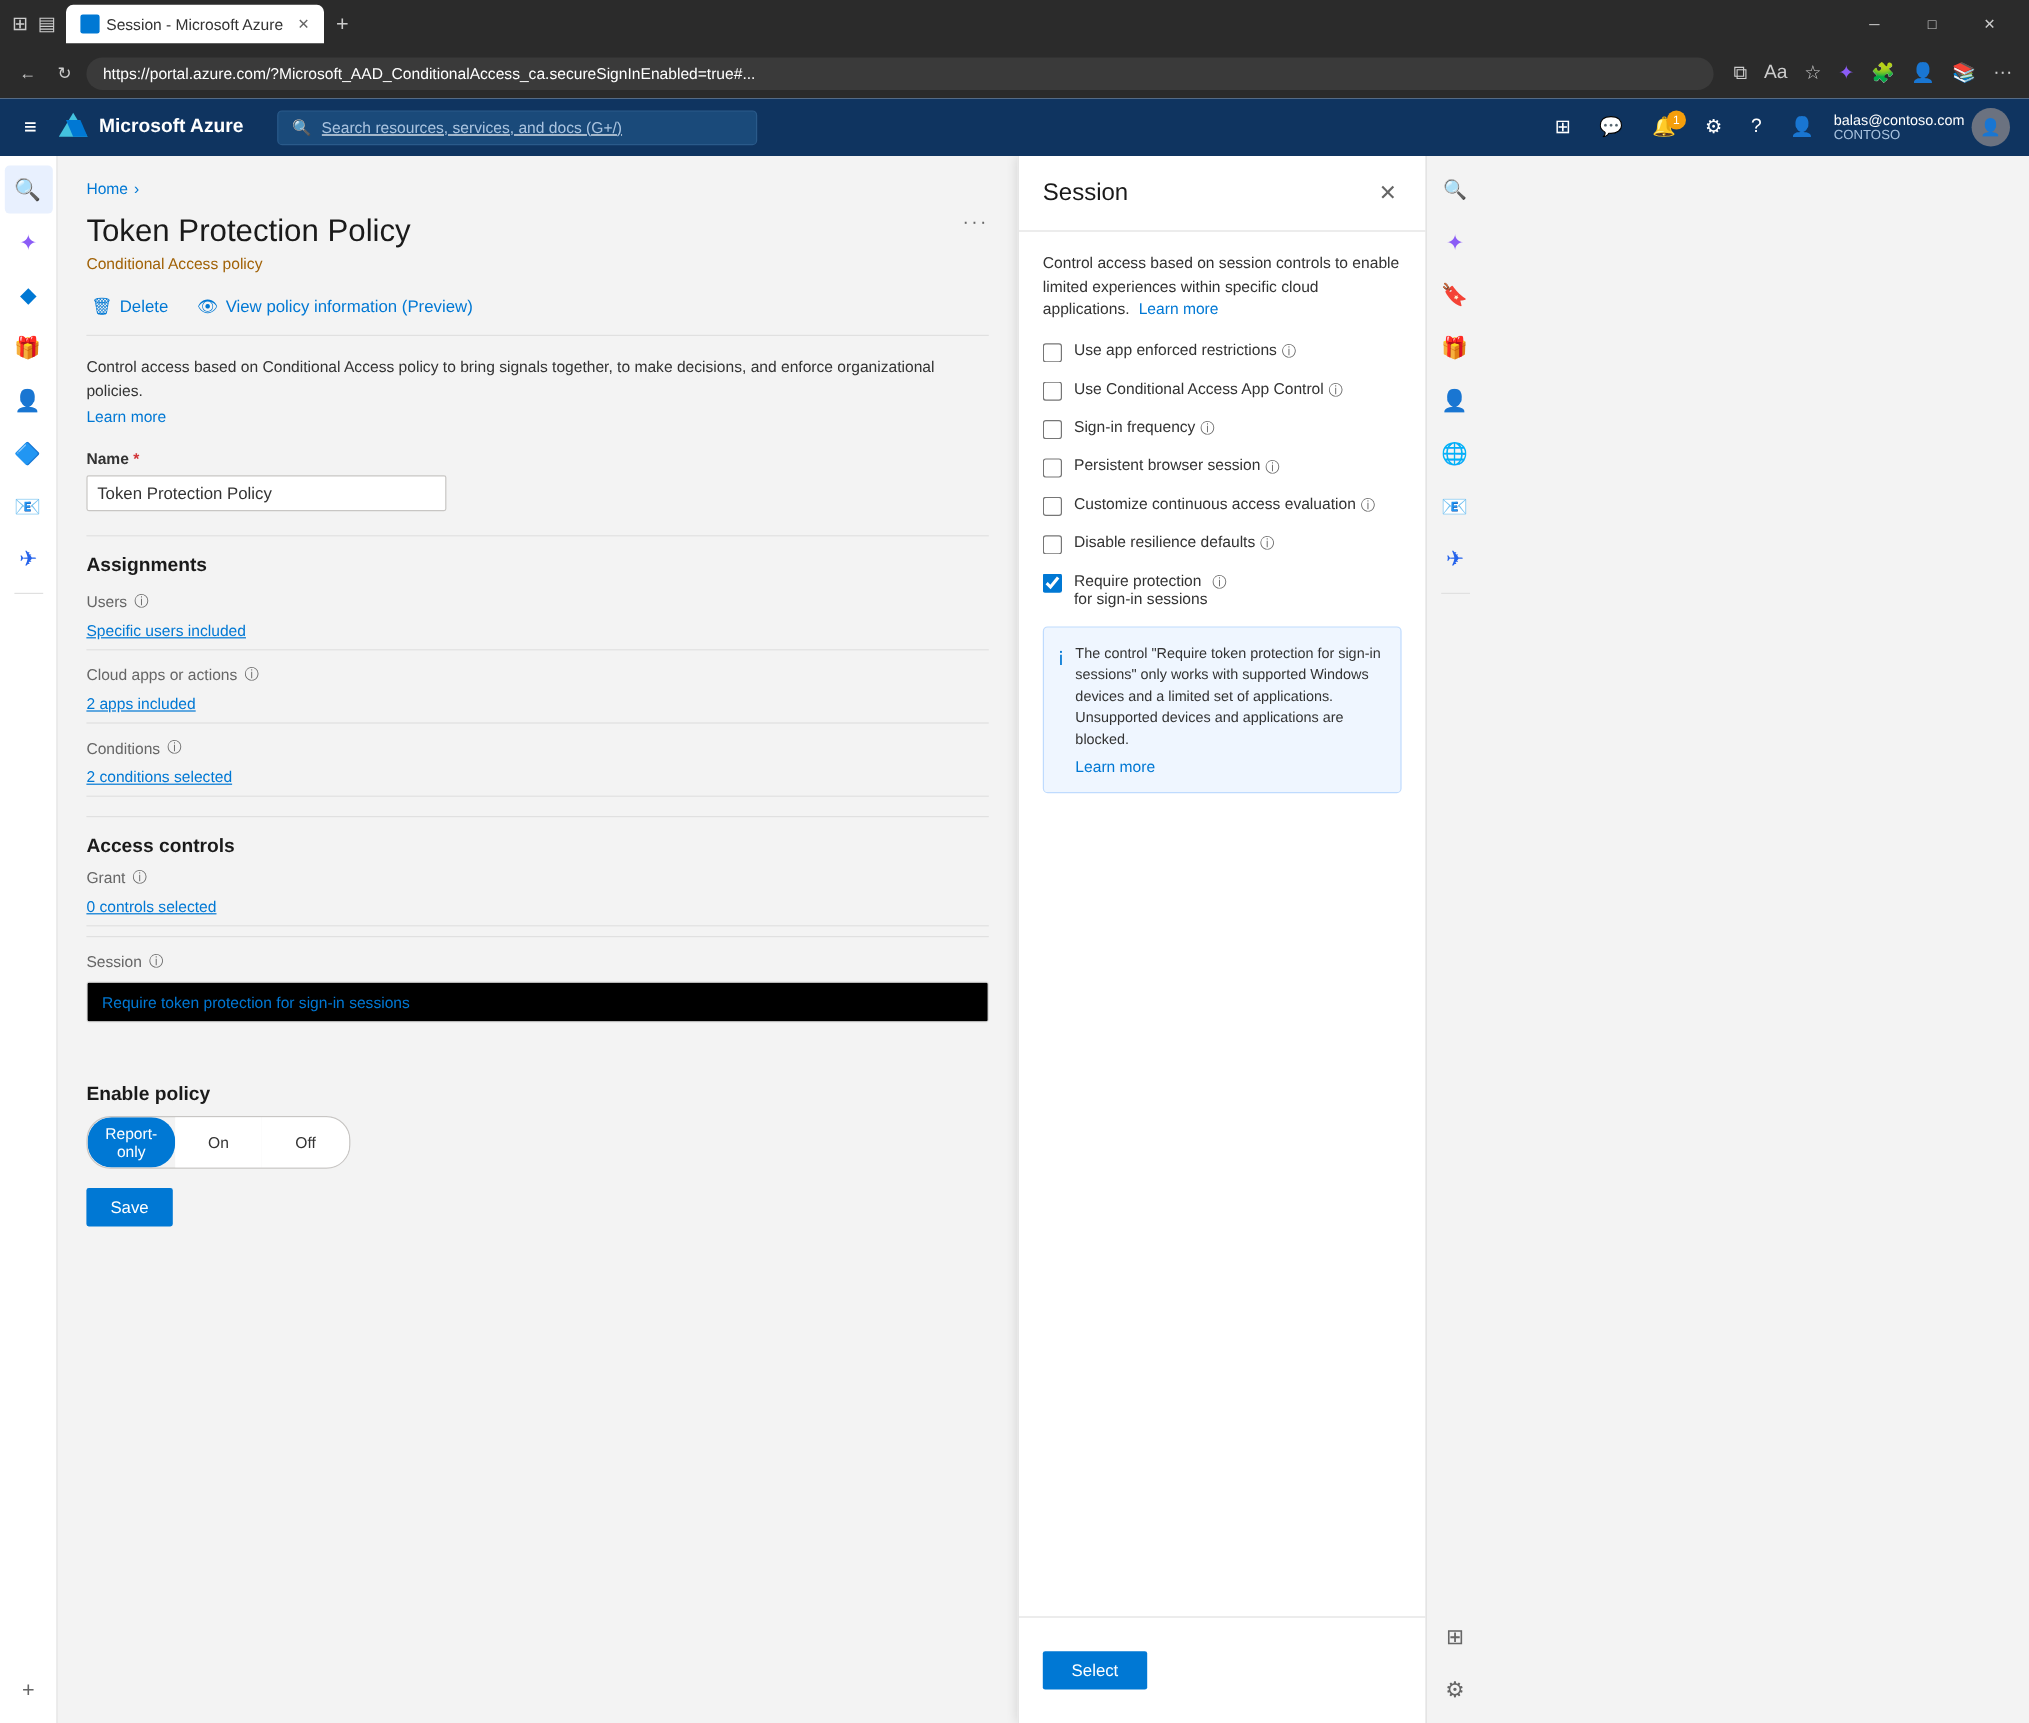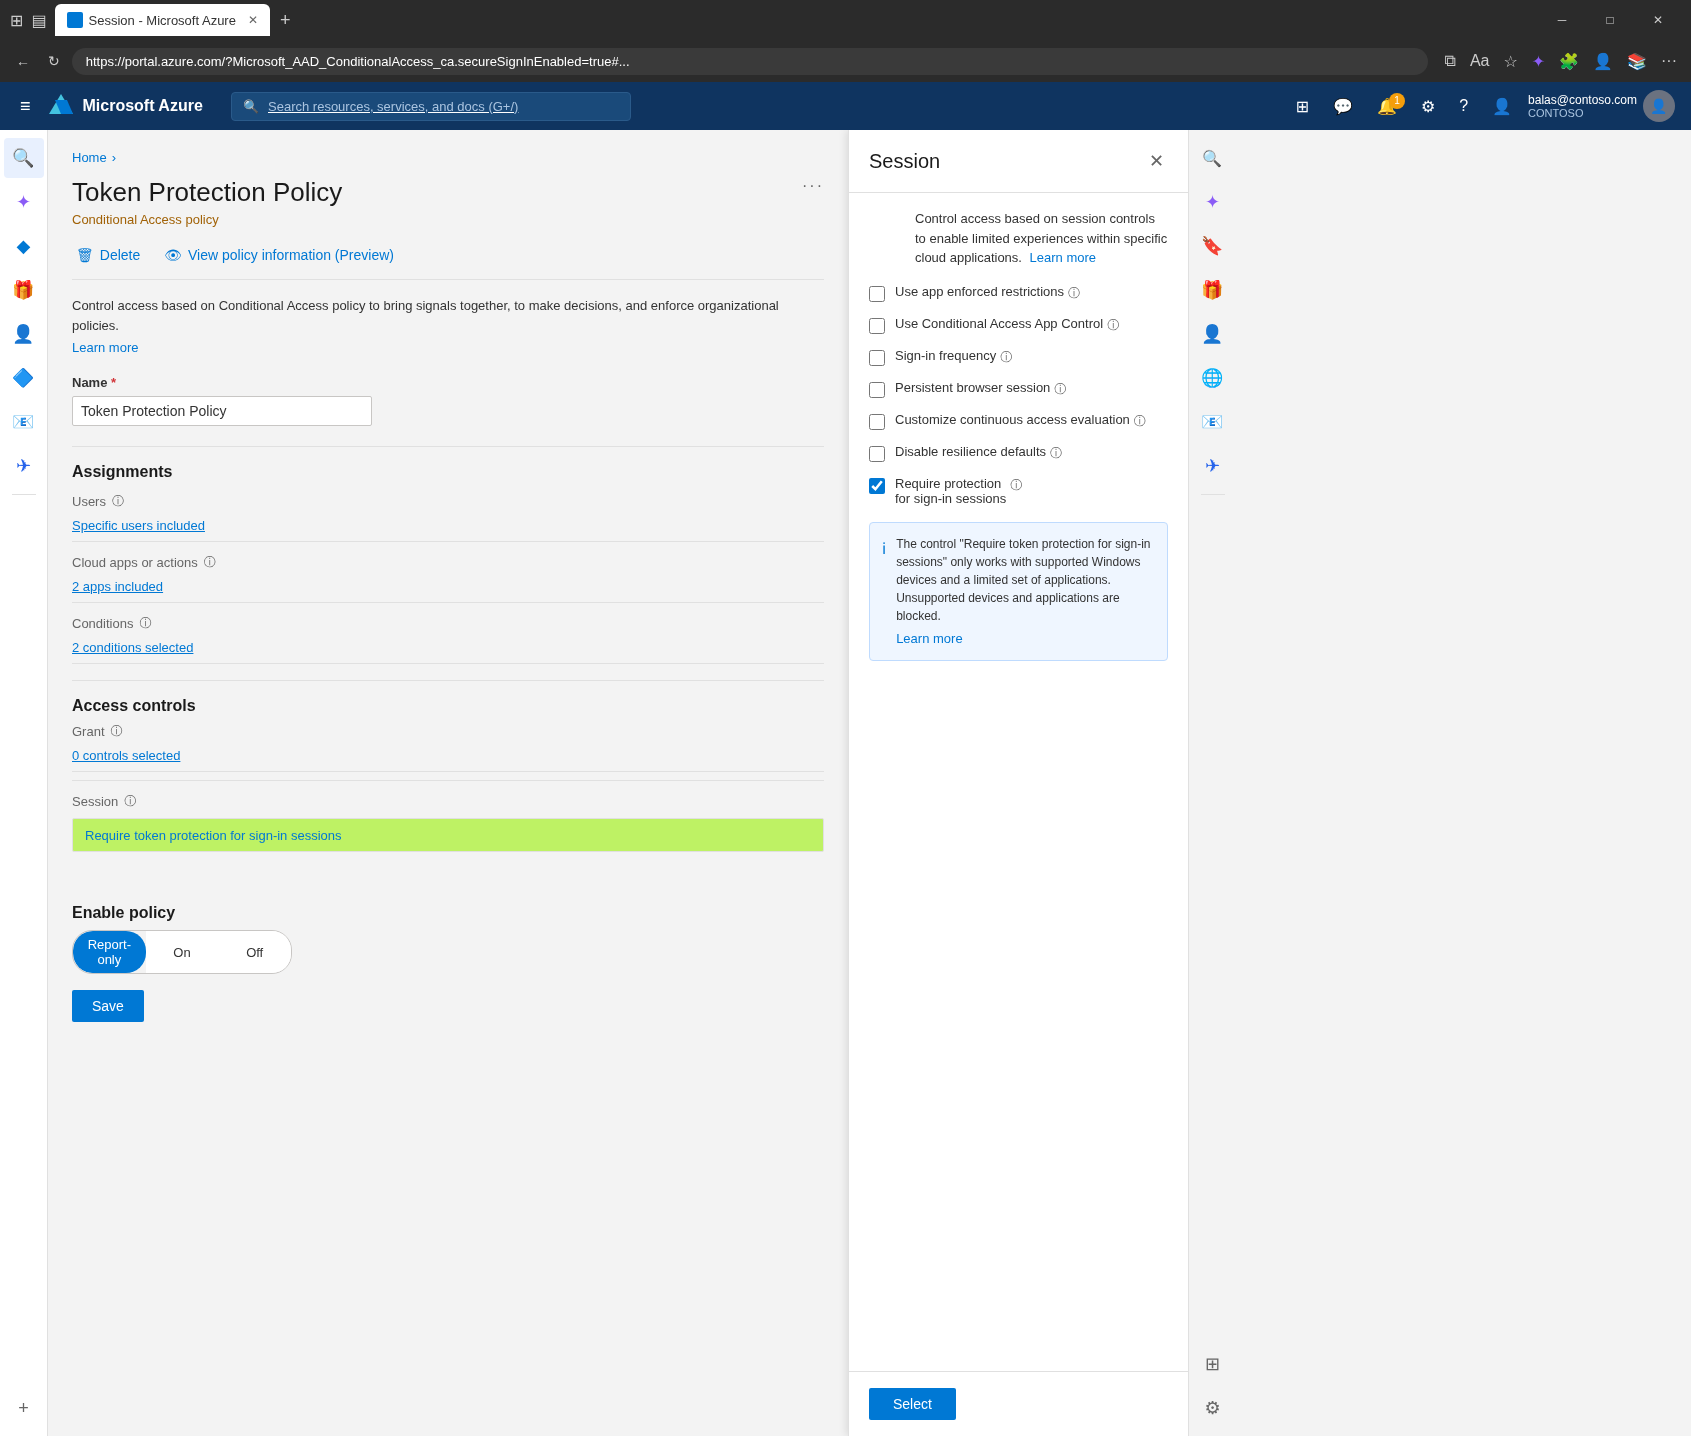--- a/index.html
+++ b/index.html
@@ -66,46 +66,46 @@
     .text-input { width: 100%; max-width: 300px; border: 1px solid #c8c6c4; border-radius: 2px; padding: 6px 8px; font-size: 14px; color: #333; outline: none; }
 
     .section-header { font-size: 16px; font-weight: 600; color: #1a1a1a; padding-top: 16px; border-top: 1px solid #e0e0e0; margin-top: 16px; }
     .section-item { margin-top: 12px; }
     .section-item-label { display: flex; align-items: center; gap: 6px; font-size: 13px; color: #666; margin-bottom: 4px; }
     .section-item-value { color: #0078d4; font-size: 13px; cursor: pointer; padding: 4px 0; border-bottom: 1px solid #e0e0e0; display: block; padding-bottom: 8px; }
     .info-icon { color: #666; font-size: 12px; cursor: pointer; }
 
     .access-controls-section { margin-top: 16px; }
     .grant-item { padding: 8px 0; border-bottom: 1px solid #e0e0e0; }
-    .session-item { background: #bef264; border: 1px solid #e0e0e0; padding: 8px 12px; border-radius: 2px; margin-top: 8px; }
+    .session-item { background: #000000; border: 1px solid #e0e0e0; padding: 8px 12px; border-radius: 2px; margin-top: 8px; }
 
     .enable-policy { margin-top: 20px; padding-top: 16px; }
     .toggle-group { display: flex; margin-top: 8px; border: 1px solid #c8c6c4; border-radius: 20px; overflow: hidden; max-width: 220px; }
     .toggle-option { flex: 1; padding: 6px 12px; font-size: 13px; cursor: pointer; background: #fff; border: none; color: #333; }
     .toggle-option.active { background: #0078d4; color: white; border-radius: 20px; }
     .save-btn { margin-top: 16px; background: #0078d4; color: white; border: none; padding: 8px 20px; font-size: 14px; cursor: pointer; border-radius: 2px; }
 
     
     .session-panel { width: 340px; background: #fff; border-left: 1px solid #e0e0e0; display: flex; flex-direction: column; box-shadow: -2px 0 8px rgba(0,0,0,0.1); }
     .panel-header { display: flex; align-items: center; justify-content: space-between; padding: 16px 20px; border-bottom: 1px solid #e0e0e0; }
     .panel-title { font-size: 20px; font-weight: 300; color: #1a1a1a; }
     .panel-close { background: none; border: none; font-size: 18px; color: #666; cursor: pointer; padding: 4px; border-radius: 4px; }
     .panel-body { flex: 1; padding: 16px 20px; overflow-y: auto; }
-    .panel-description { font-size: 13px; color: #333; line-height: 1.5; margin-bottom: 16px; margin-left: 46px; }
+    .panel-description { font-size: 13px; color: #333; line-height: 1.5; margin-bottom: 16px; }
 
     .checkbox-item { display: flex; align-items: flex-start; gap: 10px; margin-bottom: 14px; }
     .checkbox-item input[type="checkbox"] { margin-top: 2px; width: 16px; height: 16px; cursor: pointer; accent-color: #0078d4; flex-shrink: 0; }
     .checkbox-label { font-size: 13px; color: #333; display: flex; align-items: flex-start; gap: 4px; flex-wrap: wrap; }
     .checkbox-label .info-icon { margin-top: 1px; }
 
     .info-box { background: #eff6ff; border: 1px solid #bfdbfe; border-radius: 4px; padding: 12px; margin-top: 16px; display: flex; gap: 10px; }
     .info-box-icon { color: #0078d4; font-size: 16px; flex-shrink: 0; margin-top: 2px; }
     .info-box-text { font-size: 12px; color: #333; line-height: 1.5; }
 
-    .panel-footer { padding: 16px 20px; border-top: 1px solid #e0e0e0; }
+    .panel-footer { padding: 28px 20px; border-top: 1px solid #e0e0e0; }
     .select-btn { background: #0078d4; color: white; border: none; padding: 8px 24px; font-size: 14px; cursor: pointer; border-radius: 2px; }
 
     .three-dots { letter-spacing: 2px; }
   </style>
 </head>
 <body>
 
 <div class="browser-chrome">
 
   <div class="browser-titlebar">

